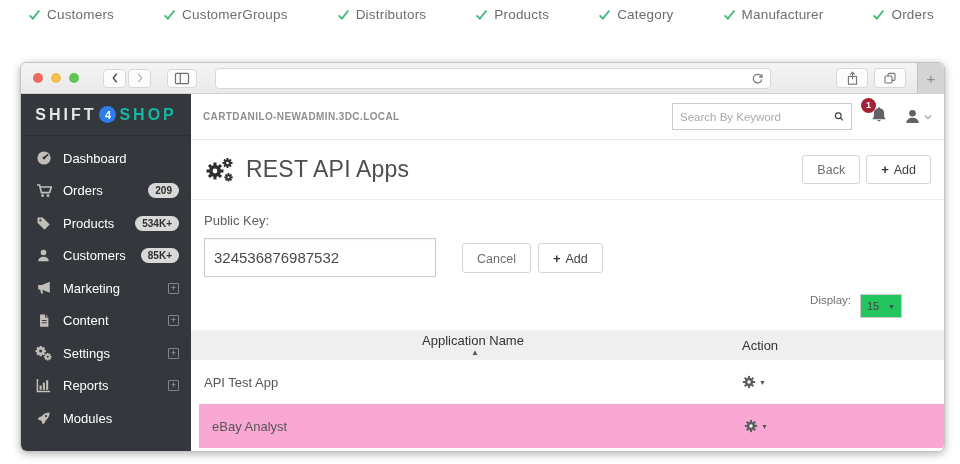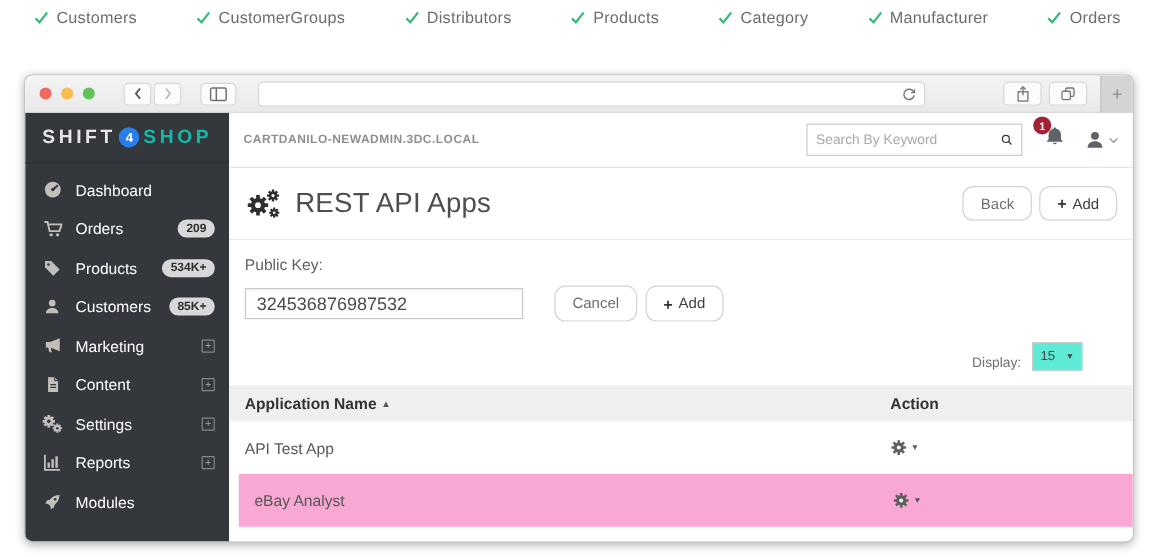--- a/index.html
+++ b/index.html
@@ -78,53 +78,53 @@
   .notif-badge { position:absolute; top:-8px; left:-9px; width:15px; height:15px;
                  border-radius:50%; background:#a32035; color:#fff; font-size:9px;
                  font-weight:bold; display:flex; align-items:center; justify-content:center; }
   .user-wrap { margin-left:16px; display:flex; align-items:center; gap:3px; cursor:pointer; }
 
   .title-row { height:60px; display:flex; align-items:center; padding:0 13px;
                border-bottom:1px solid #ececec; }
   .page-title { display:flex; align-items:center; gap:12px; }
   .page-title h1 { font-size:23px; font-weight:300; color:#4e4e4e; letter-spacing:.2px; }
   .title-actions { margin-left:auto; display:flex; gap:6px; }
-  .btn { background:#fff; border:1px solid #d4d4d4; border-radius:9px; color:#6e6e6e;
+  .btn { background:#fff; border:1px solid #d4d4d4; border-radius:3px; color:#6e6e6e;
          font-size:12.5px; padding:6px 14px; cursor:pointer;
-         font-family:"Liberation Sans", sans-serif; display:flex; align-items:center; gap:5px; }
+         font-family:"Liberation Sans", sans-serif; display:flex; align-items:flex-end; gap:5px; }
   .btn .plus { font-weight:bold; color:#2f2f2f; font-size:13px; }
   .btn-add { color:#3f3f3f; }
 
   .form-section { padding:13px 13px 0; }
   .form-label { font-size:13px; color:#5f5f5f; margin-bottom:10px; }
   .form-row { display:flex; align-items:center; }
-  .key-input { width:232px; height:26px; border:1px solid #c9c9c9; padding:0 9px;
+  .key-input { width:232px; height:39px; border:1px solid #c9c9c9; padding:0 9px;
                font-size:15px; color:#4a4a4a; outline:none;
                box-shadow:inset 0 1px 2px rgba(0,0,0,.06);
                font-family:"Liberation Sans", sans-serif; }
   .form-row .btn { height:30px; }
   .cancel-btn { margin-left:26px; }
   .form-add-btn { margin-left:7px; }
 
-  .display-row { margin-top:17px; padding-right:42px; display:flex; align-items:flex-end;
+  .display-row { margin-top:17px; padding-right:42px; display:flex; align-items:flex-start;
                  justify-content:flex-end; gap:9px;margin-left:36px; }
   .display-label { font-size:11.5px; color:#6f6f6f; }
   .display-select { width:42px; height:24px; border:1px solid #cccccc; display:flex;
                     align-items:center; justify-content:space-between; padding:0 6px;
-                    font-size:11px; color:#444; cursor:pointer; background:#5eead4; }
+                    font-size:11px; color:#444; cursor:pointer; background:#22c55e; }
   .caret-down { font-size:7px; color:#444; }
 
   .table-wrap { margin-top:12px; }
   .tbl-header { height:30px; background:#f0efef; display:flex; align-items:center;
                 padding:0 13px; }
   .tbl-row { height:44px; display:flex; align-items:center; padding:0 13px; }
   .tbl-row.alt { background:#f9a8d4;margin-left:8px; }
   .col-name { width:74%; font-size:13px; color:#575757; display:flex; align-items:center; }
   .col-action { flex:1; font-size:13px; }
-  .th { font-weight:bold; color:#333; font-size:13px; }
+  .th { font-weight:normal; color:#333; font-size:13px;flex-direction:column; }
   .sort-asc { font-size:8px; color:#555; margin-left:4px; }
   .gear-drop { display:flex; align-items:center; gap:3px; cursor:pointer; width:30px; }
   .gear-drop .caret-down { color:#555; }
 </style>
 </head>
 <body>
 
 <div class="tags-bar">
   <span class="tag-item">
     <svg width="13" height="13" viewBox="0 0 16 16">

